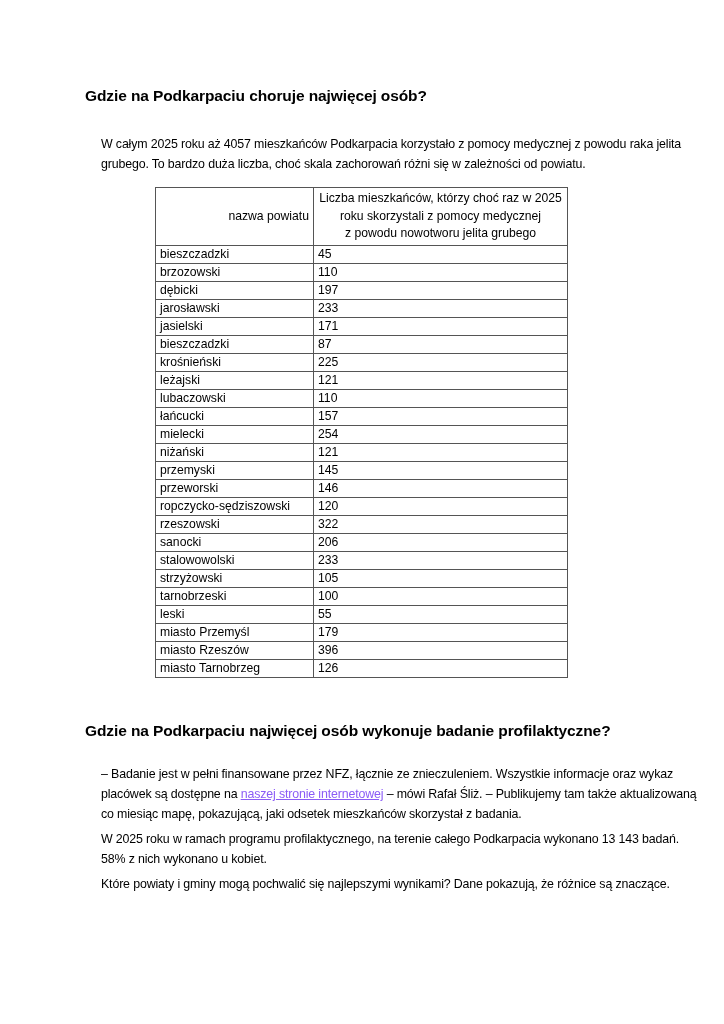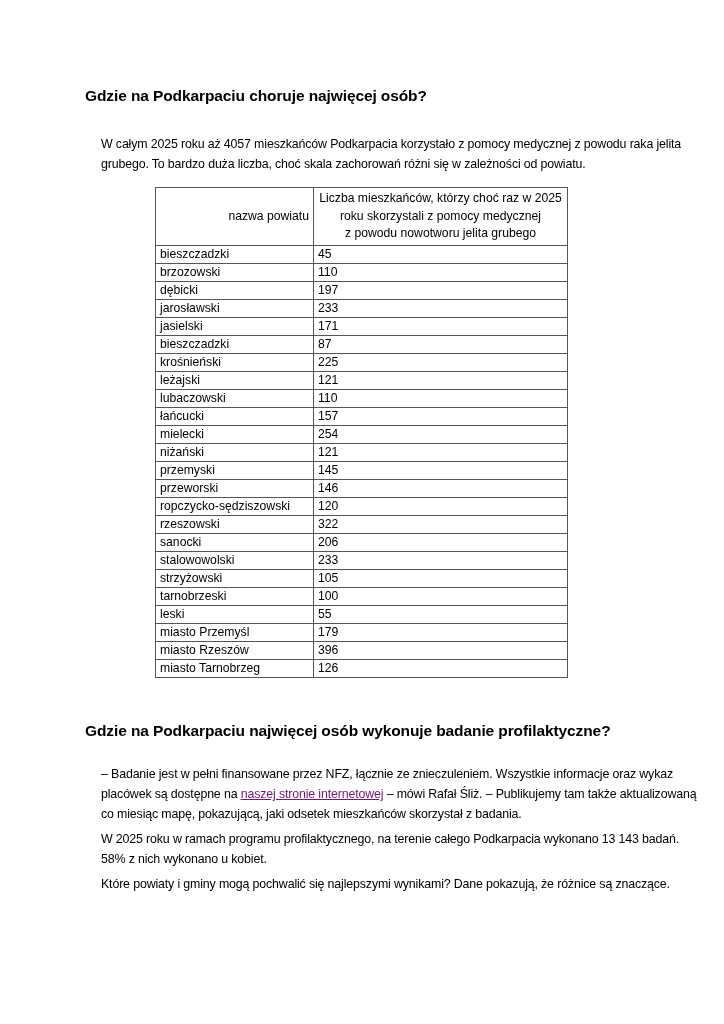--- a/index.html
+++ b/index.html
@@ -16,21 +16,21 @@
     p {
       position: absolute; margin: 16px; font-size: 12.4px; line-height: 20px;
       letter-spacing: -0.15px;
     }
     #h1 { left: 85px; top: 87px; }
     #p1 { left: 85px; top: 118px; width: 590px; }
     #h2 { left: 85px; top: 722px; }
     #p2 { left: 85px; top: 748px; width: 600px; }
     #p3 { left: 85px; top: 813px; width: 600px; }
     #p4 { left: 85px; top: 858px; width: 600px; }
-    a.link { color: #701a75; text-decoration: underline; }
+    a.link { color: #8b5cf6; text-decoration: underline; }
     table {
       position: absolute; left: 155px; top: 187px; width: 413px;
       border-collapse: collapse; font-size: 12.2px;
     }
     th, td {
       border: 1px solid #555555; padding: 0 4px; line-height: 17px;
       font-weight: normal;
       margin-top: 24px;
     }
     th.c1 { width: 149px; height: 56px; text-align: right; vertical-align: middle; padding-top: 0; }

